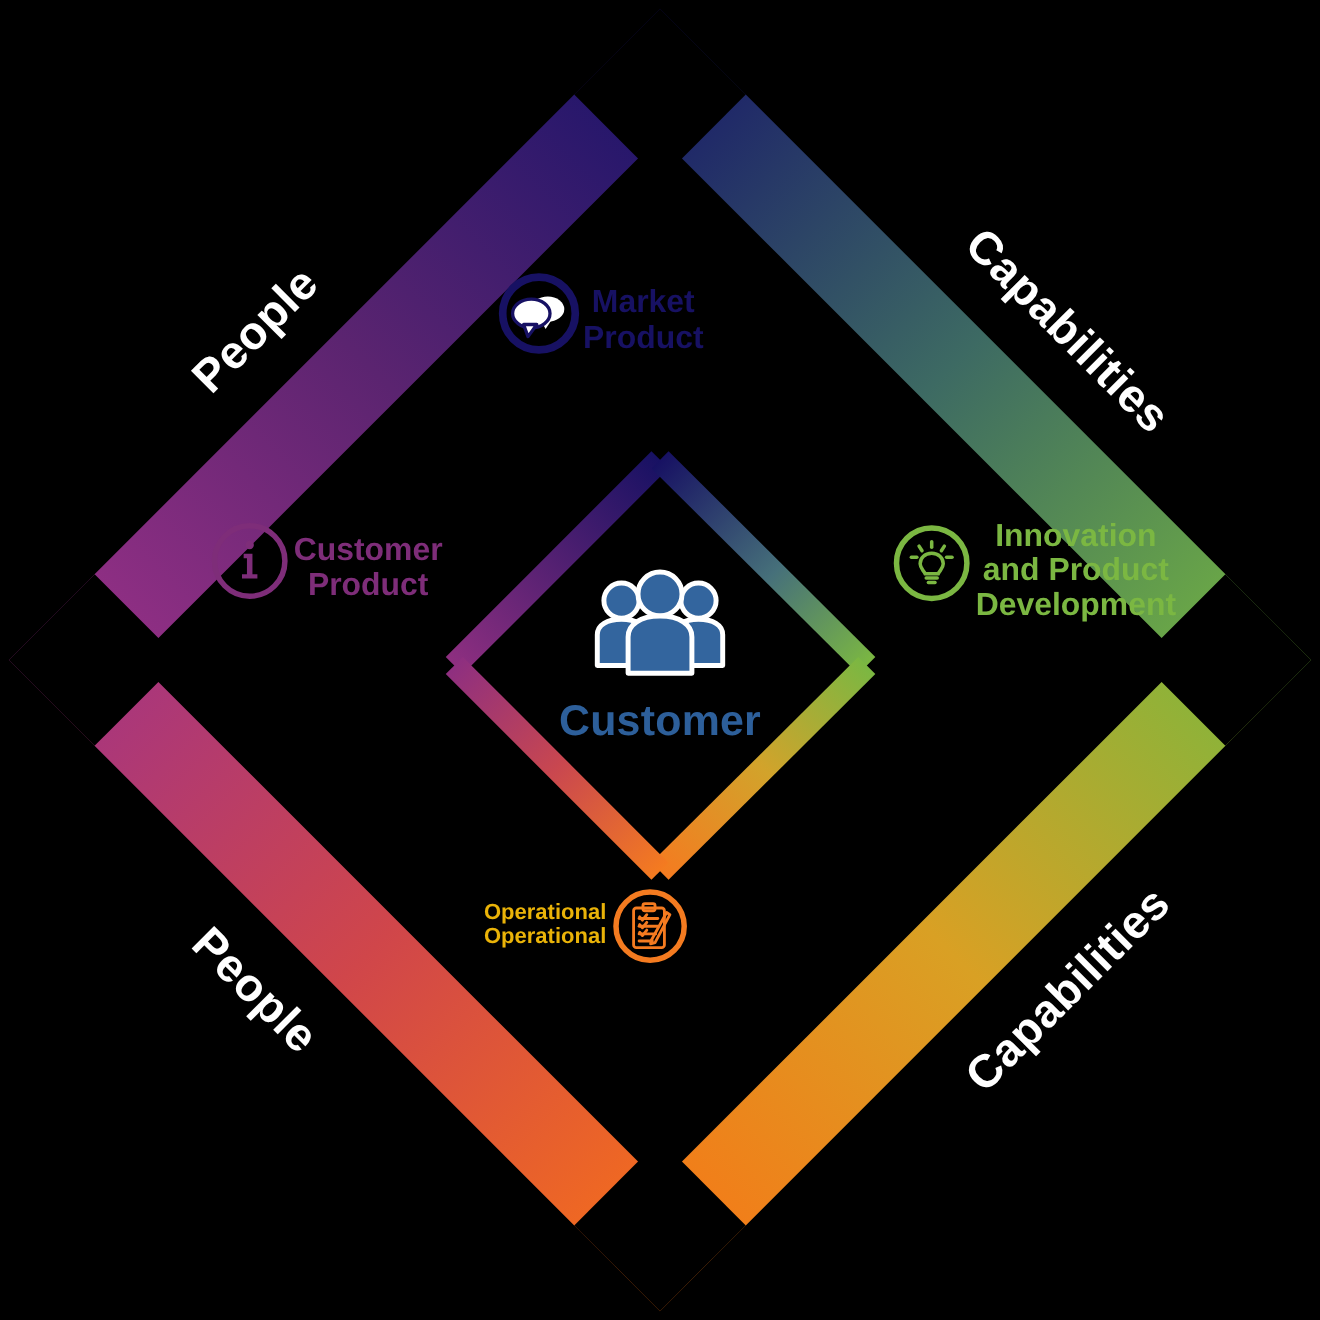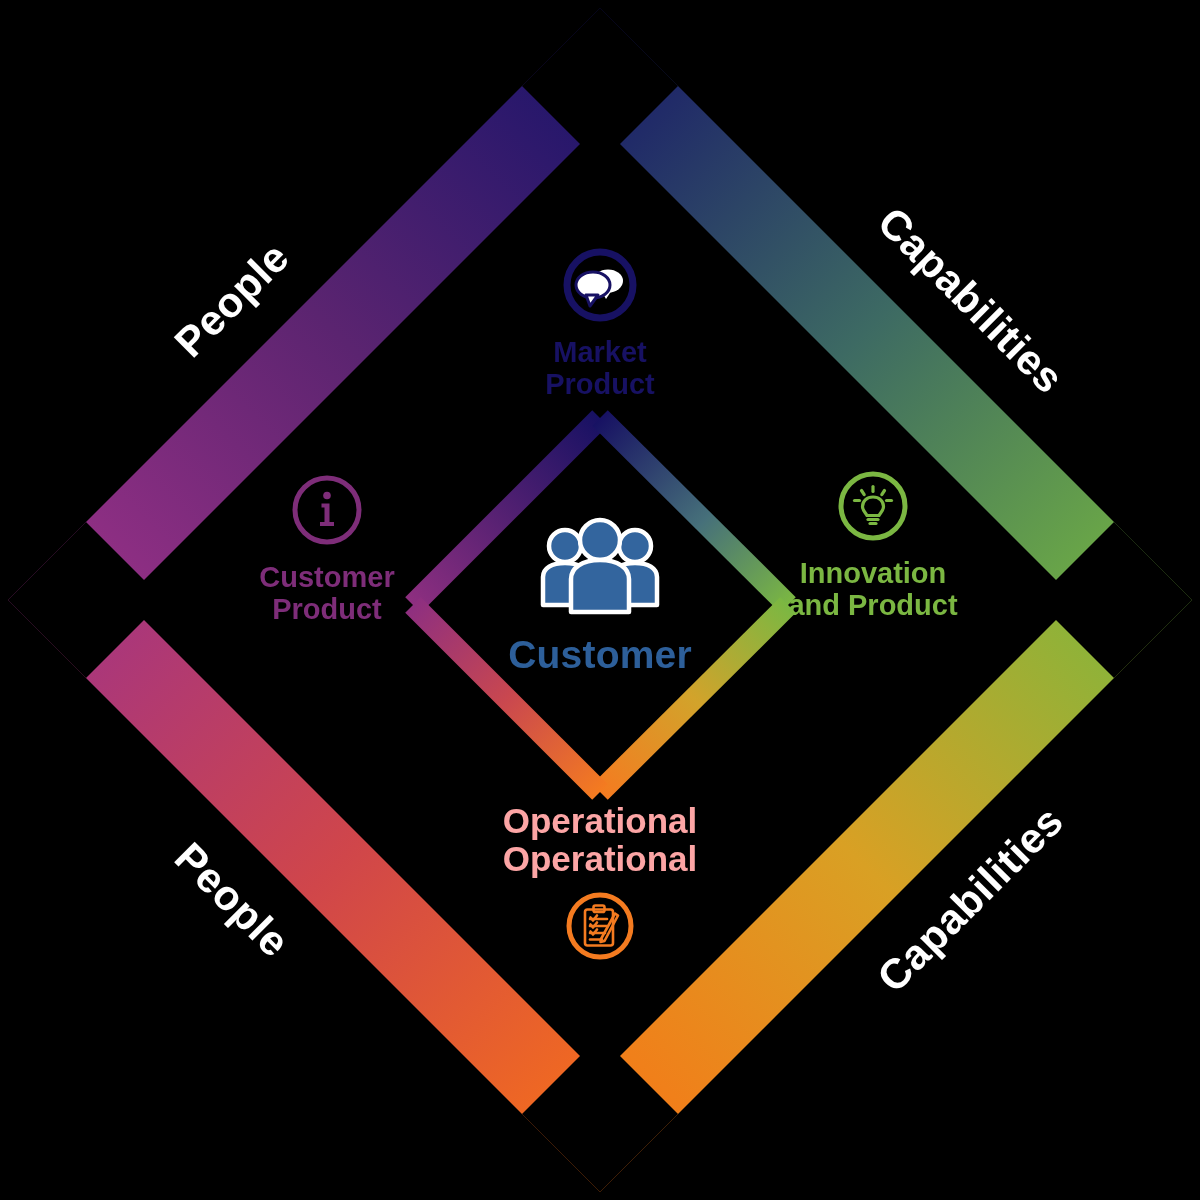--- a/index.html
+++ b/index.html
@@ -58,21 +58,21 @@
   #band-capabilities-bottom {
     left: 970px; top: 900px;
     width: 240px; text-align: center;
     transform: translate(-50%,-50%) rotate(-45deg);
   }
 
   
   .pillar {
     position: absolute;
     display: flex;
-    flex-direction: column;
+    flex-direction: row;
     align-items: center;
     justify-content: flex-start;
     text-align: center;
     line-height: 1.08;
     font-weight: bold;
   }
   .pillar .pillar-label {
     margin-top: 6px;
   }
   .pillar-icon {
@@ -92,34 +92,34 @@
   #pillar-customer-support {
     left: 327px; top: 470px;
     width: 280px;
     transform: translateX(-50%);
     color: #7e2d79;
     font-size: 29px;
   }
 
   
   #pillar-innovation {
-    left: 873px; top: 466px;
+    left: 957px; top: 466px;
     width: 300px;
     transform: translateX(-50%);
     color: #7bb742;
     font-size: 29px;
   }
 
   
   #pillar-operational-excellence {
     left: 600px; top: 802px;
     width: 320px;
     transform: translateX(-50%);
-    color: #fca5a5;
-    font-size: 35px;
+    color: #eab308;
+    font-size: 20px;
   }
   #pillar-operational-excellence .pillar-label {
     margin-top: 0;
     margin-bottom: 8px;
   }
 
   
   #center-cluster {
     position: absolute;
     left: 600px; top: 515px;
@@ -285,20 +285,21 @@
           <path d="M58.5 34.5 L53.5 34.5"></path>
           <path d="M40 31 C33.5 31 29.5 35.5 29.5 40.5 C29.5 44.5 32.5 46.5 34 49.5 L46 49.5 C47.5 46.5 50.5 44.5 50.5 40.5 C50.5 35.5 46.5 31 40 31 Z"></path>
           <path d="M35 53.5 L45 53.5"></path>
           <path d="M37 57.5 L43 57.5"></path>
         </g>
       </svg>
     </span>
     <span class="pillar-label">
       <span>Innovation</span><br>
       <span>and Product</span><br>
+      <span>Development</span>
     </span>
   </div>
 
   <div class="pillar" id="pillar-operational-excellence">
     <span class="pillar-label">
       <span>Operational</span><br>
       <span>Operational</span>
     </span>
     <span class="pillar-icon">
       <svg width="80" height="80" viewBox="0 0 80 80">

